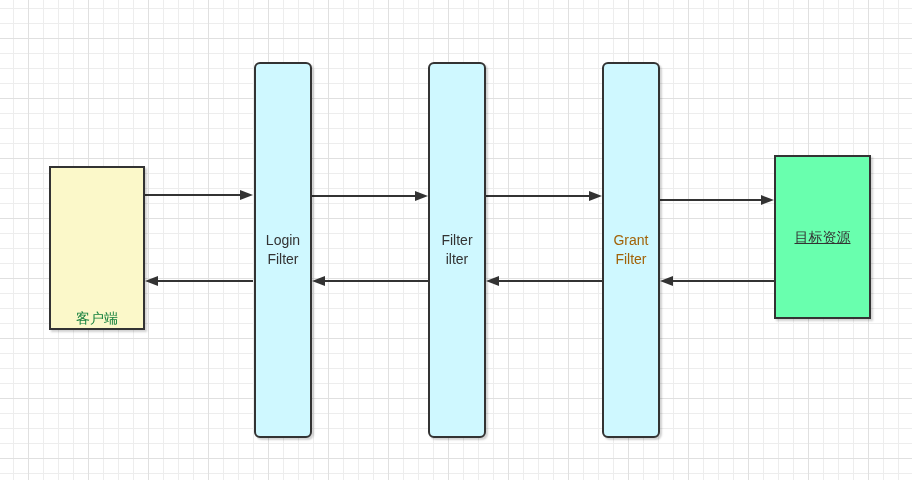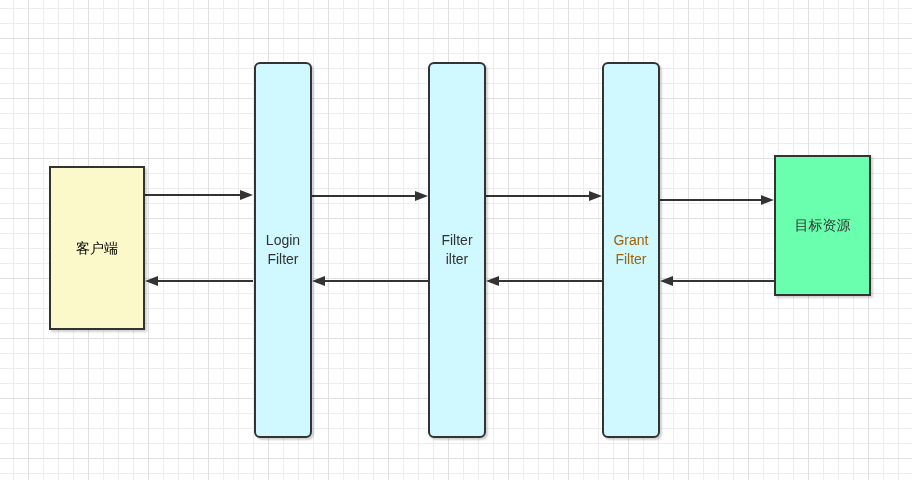--- a/index.html
+++ b/index.html
@@ -29,21 +29,21 @@
     align-items: center;
     justify-content: center;
     text-align: center;
     font-size: 14px;
     color: #333333;
     box-shadow: 2px 2px 2px rgba(0,0,0,0.18);
   }
   .node .label { line-height: 19px; }
   .node .label span { display: block; }
   .node-client  { left: 49px;  top: 166px; width: 96px; height: 164px; }
-  .node-target  { left: 774px; top: 155px; width: 97px; height: 141px; }
+  .node-target  { left: 774px; top: 155px; width: 97px; height: 164px; text-decoration: underline; }
   .node-column  { top: 62px; width: 58px; height: 376px; border-radius: 6px; }
   .node-login   { left: 254px; }
   .node-char    { left: 428px; }
   .node-grant   { left: 602px; }
   #connector-layer {
     position: absolute;
     left: 0; top: 0;
     width: 912px; height: 480px;
   }
 </style>
@@ -80,21 +80,21 @@
       <g>
         <line x1="602" y1="281" x2="496" y2="281" stroke="#333333" stroke-width="2"></line>
         <polygon points="486,281 499,276 499,286" fill="#333333"></polygon>
       </g>
       <g>
         <line x1="774" y1="281" x2="670" y2="281" stroke="#333333" stroke-width="2"></line>
         <polygon points="660,281 673,276 673,286" fill="#333333"></polygon>
       </g>
     </svg>
 
-  <div class="node node-client" style="background: rgb(251, 248, 201); border-color: rgb(51, 51, 51); color: #000000;">
+  <div class="node node-client" style="background: rgb(251, 248, 201); border-color: rgb(51, 51, 51); color: #15803d; align-items: flex-end;">
     <div class="label">
       <span>客户端</span>
     </div>
   </div>
 
   <div class="node node-column node-login" style="background: rgb(207, 248, 255); border-color: rgb(51, 51, 51); color: rgb(51, 51, 51);">
     <div class="label">
       <span>Login</span>
       <span>Filter</span>
     </div>

